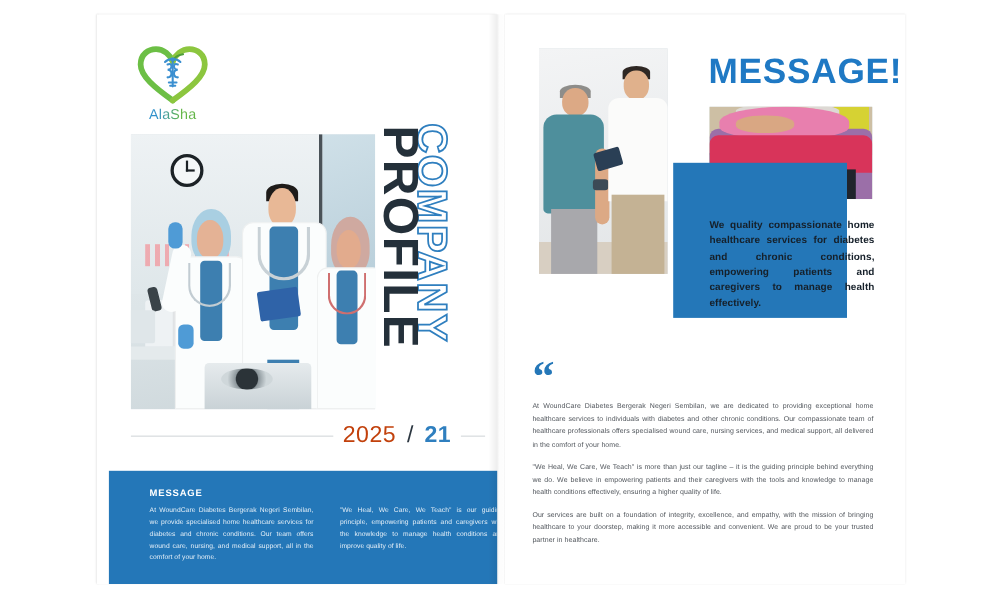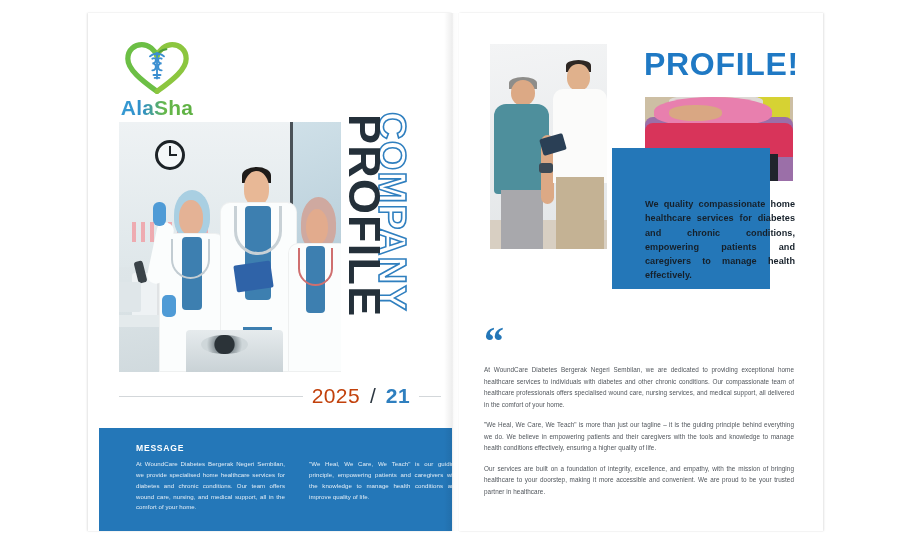--- a/index.html
+++ b/index.html
@@ -40,22 +40,22 @@
 
   
   .logo-wrap {
     position: absolute;
     left: 112px; top: 40px;
     width: 90px; height: 78px;
     text-align: center;
   }
   .logo-mark { width: 72px; height: 56px; margin: 0 auto; display: block; }
   .logo-word {
-    font-size: 21px;
-    font-weight: 700;
+    font-size: 13px;
+    font-weight: 400;
     letter-spacing: .2px;
     line-height: 1;
     margin-top: 1px;
     background: linear-gradient(90deg,#3aa0d8 0%,#2f8fc9 34%,#66b84a 58%,#5aad3f 100%);
     -webkit-background-clip: text;
     background-clip: text;
     color: transparent;
   }
 
   
@@ -395,21 +395,21 @@
         <div class="rb-p2">
             <i class="hair"></i>
             <i class="head"></i>
             <i class="shirt"></i>
             <i class="pants"></i>
             <i class="clip"></i>
           </div>
       </div>
     </div>
 
-    <div class="welcome-title" style="left:185px; top:35px;">PROFILE!</div>
+    <div class="welcome-title" style="left:185px; top:35px;">MESSAGE!</div>
 
     <div class="r-photo-right" style="left:186px; top:84px;">
       <div class="ph">
         <i class="care-bg"></i>
         <i class="care-wall"></i>
         <i class="care-door"></i>
         <i class="care-tab"></i>
         <i class="care-blk"></i>
         <div class="care-eld">
             <i class="hair"></i>

